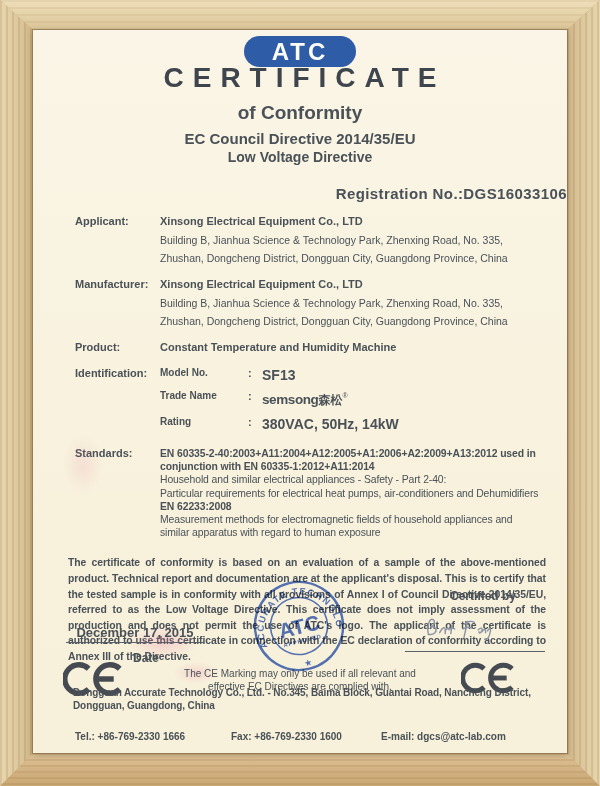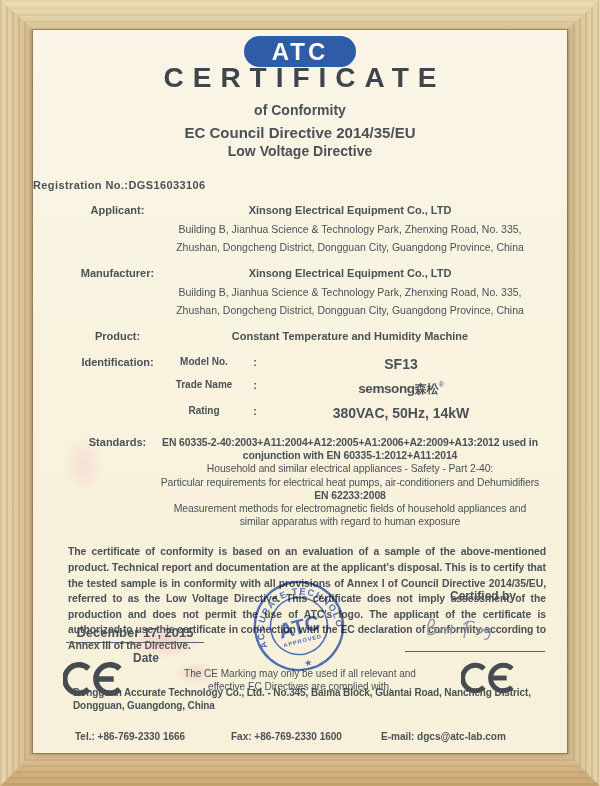--- a/index.html
+++ b/index.html
@@ -53,27 +53,27 @@
   
   .atc-pill{
     width:112px;height:31px;margin:6px auto 0;border-radius:16px;
     background:#2e5ca6;color:#fdfdf8;text-align:center;line-height:31px;
     font-weight:bold;font-size:24px;letter-spacing:3px;position:relative;z-index:2;
   }
   .cert-title{
     margin-top:-5px;text-align:center;font-weight:bold;font-size:28px;
     letter-spacing:9px;padding-left:9px;color:#3e454c;position:relative;z-index:1;
   }
-  .cert-sub{margin-top:8px;text-align:center;font-weight:bold;font-size:14px;}
+  .cert-sub{margin-top:8px;text-align:center;font-weight:bold;font-size:19px;}
   .cert-dir1{margin-top:6px;text-align:center;font-weight:bold;font-size:15px;}
   .cert-dir2{margin-top:2px;text-align:center;font-weight:bold;font-size:14px;}
-  .cert-reg{margin-top:20px;text-align:left;font-weight:bold;font-size:11px;letter-spacing:.4px;}
+  .cert-reg{margin-top:20px;text-align:right;font-weight:bold;font-size:15px;letter-spacing:.4px;}
   
   .rows{margin-top:13px;}
-  .row{display:grid;grid-template-columns:85px 1fr;padding-left:42px;padding-right:19px;margin-bottom:11px;text-align:center;}
+  .row{display:grid;grid-template-columns:85px 1fr;padding-left:42px;padding-right:19px;margin-bottom:11px;}
   .row .lbl{font-weight:bold;font-size:11px;}
   .row .val{padding-right:8px;}
   .name{font-weight:bold;font-size:11px;margin-bottom:4px;}
   .addr{font-size:10.5px;line-height:18px;}
   .prodv{font-weight:bold;font-size:11px;}
   .idrow{display:grid;grid-template-columns:88px 14px 1fr;margin-bottom:7px;}
   .idrow .ilbl{font-weight:bold;font-size:10px;}
   .idrow .colon{font-weight:bold;font-size:11px;}
   .idrow .ival{font-weight:bold;font-size:14px;}
   .trade-latin{font-weight:bold;font-size:13.5px;letter-spacing:-.4px;}

